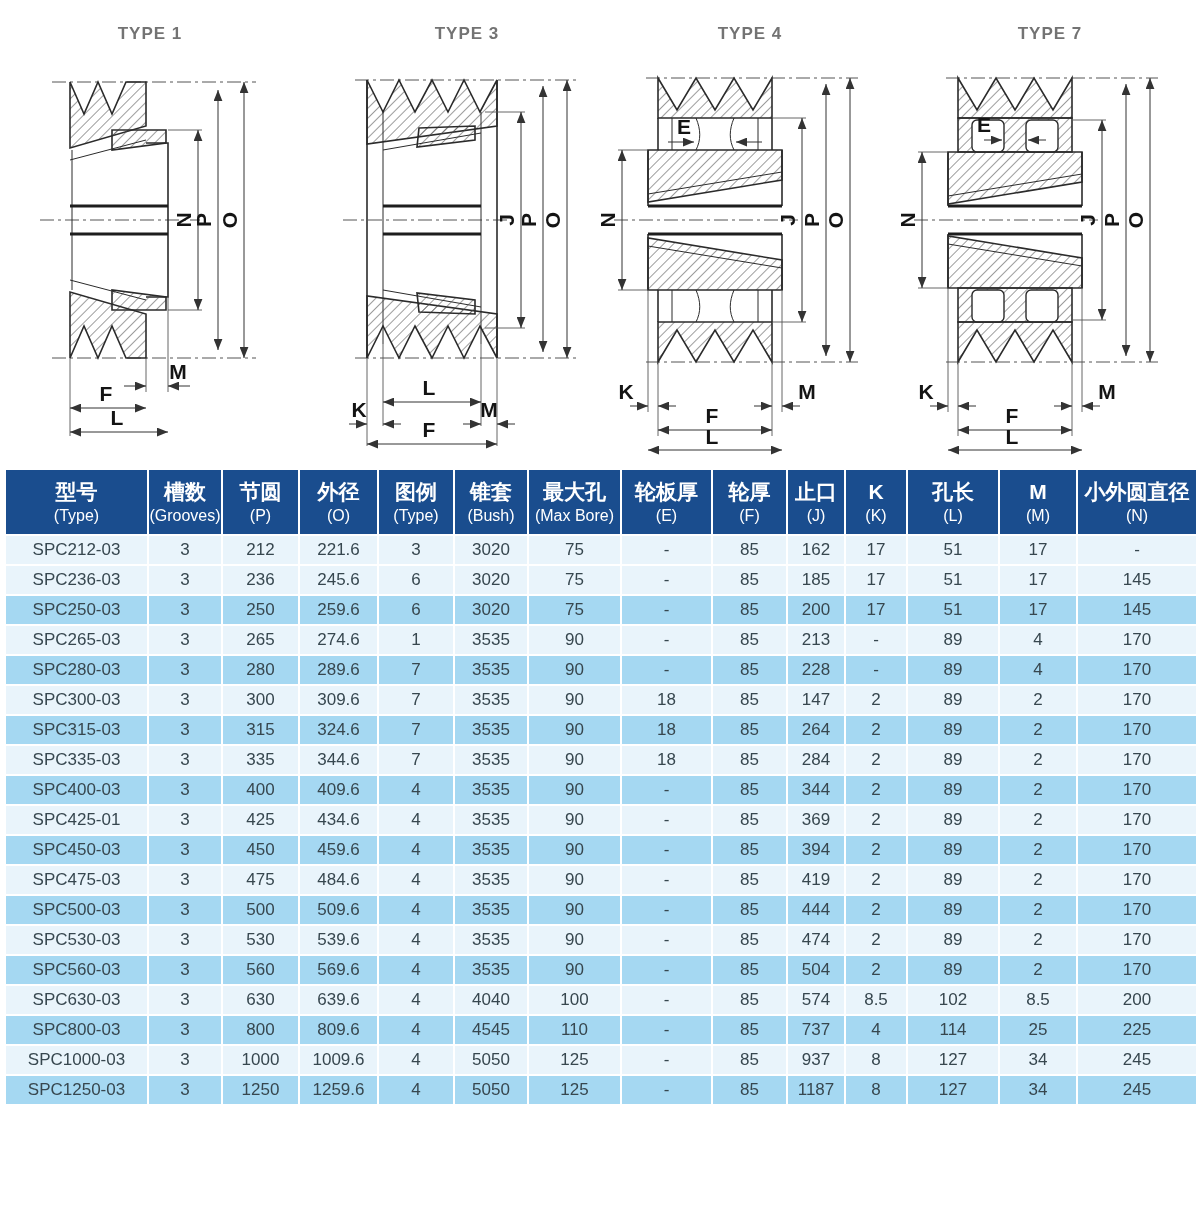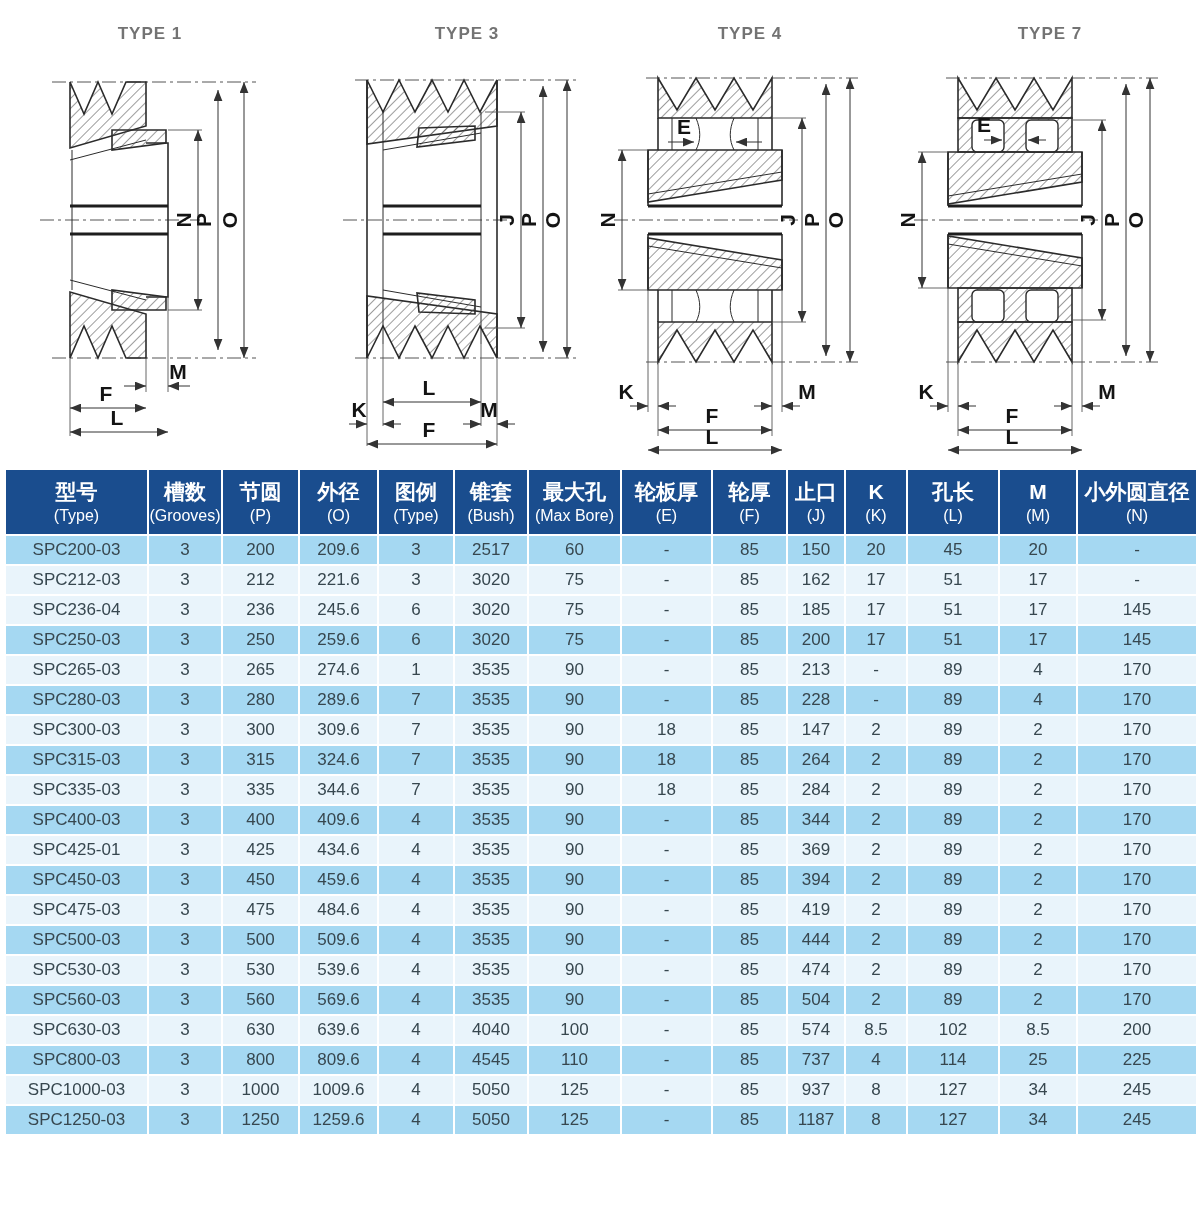--- a/index.html
+++ b/index.html
@@ -346,54 +346,38 @@
             <div class="zh">M</div>
             <div class="en">(M)</div>
           </th>
           <th>
             <div class="zh">小外圆直径</div>
             <div class="en">(N)</div>
           </th>
         </tr>
     </thead>
     <tbody>
-        <tr class="odd">
-          <td>SPC200-03</td>
-          <td>3</td>
-          <td>200</td>
-          <td>209.6</td>
-          <td>3</td>
-          <td>2517</td>
-          <td>60</td>
-          <td>-</td>
-          <td>85</td>
-          <td>150</td>
-          <td>20</td>
-          <td>45</td>
-          <td>20</td>
-          <td>-</td>
-        </tr>
         <tr class="even">
           <td>SPC212-03</td>
           <td>3</td>
           <td>212</td>
           <td>221.6</td>
           <td>3</td>
           <td>3020</td>
           <td>75</td>
           <td>-</td>
           <td>85</td>
           <td>162</td>
           <td>17</td>
           <td>51</td>
           <td>17</td>
           <td>-</td>
         </tr>
         <tr class="even">
-          <td>SPC236-04</td>
+          <td>SPC236-03</td>
           <td>3</td>
           <td>236</td>
           <td>245.6</td>
           <td>6</td>
           <td>3020</td>
           <td>75</td>
           <td>-</td>
           <td>85</td>
           <td>185</td>
           <td>17</td>

